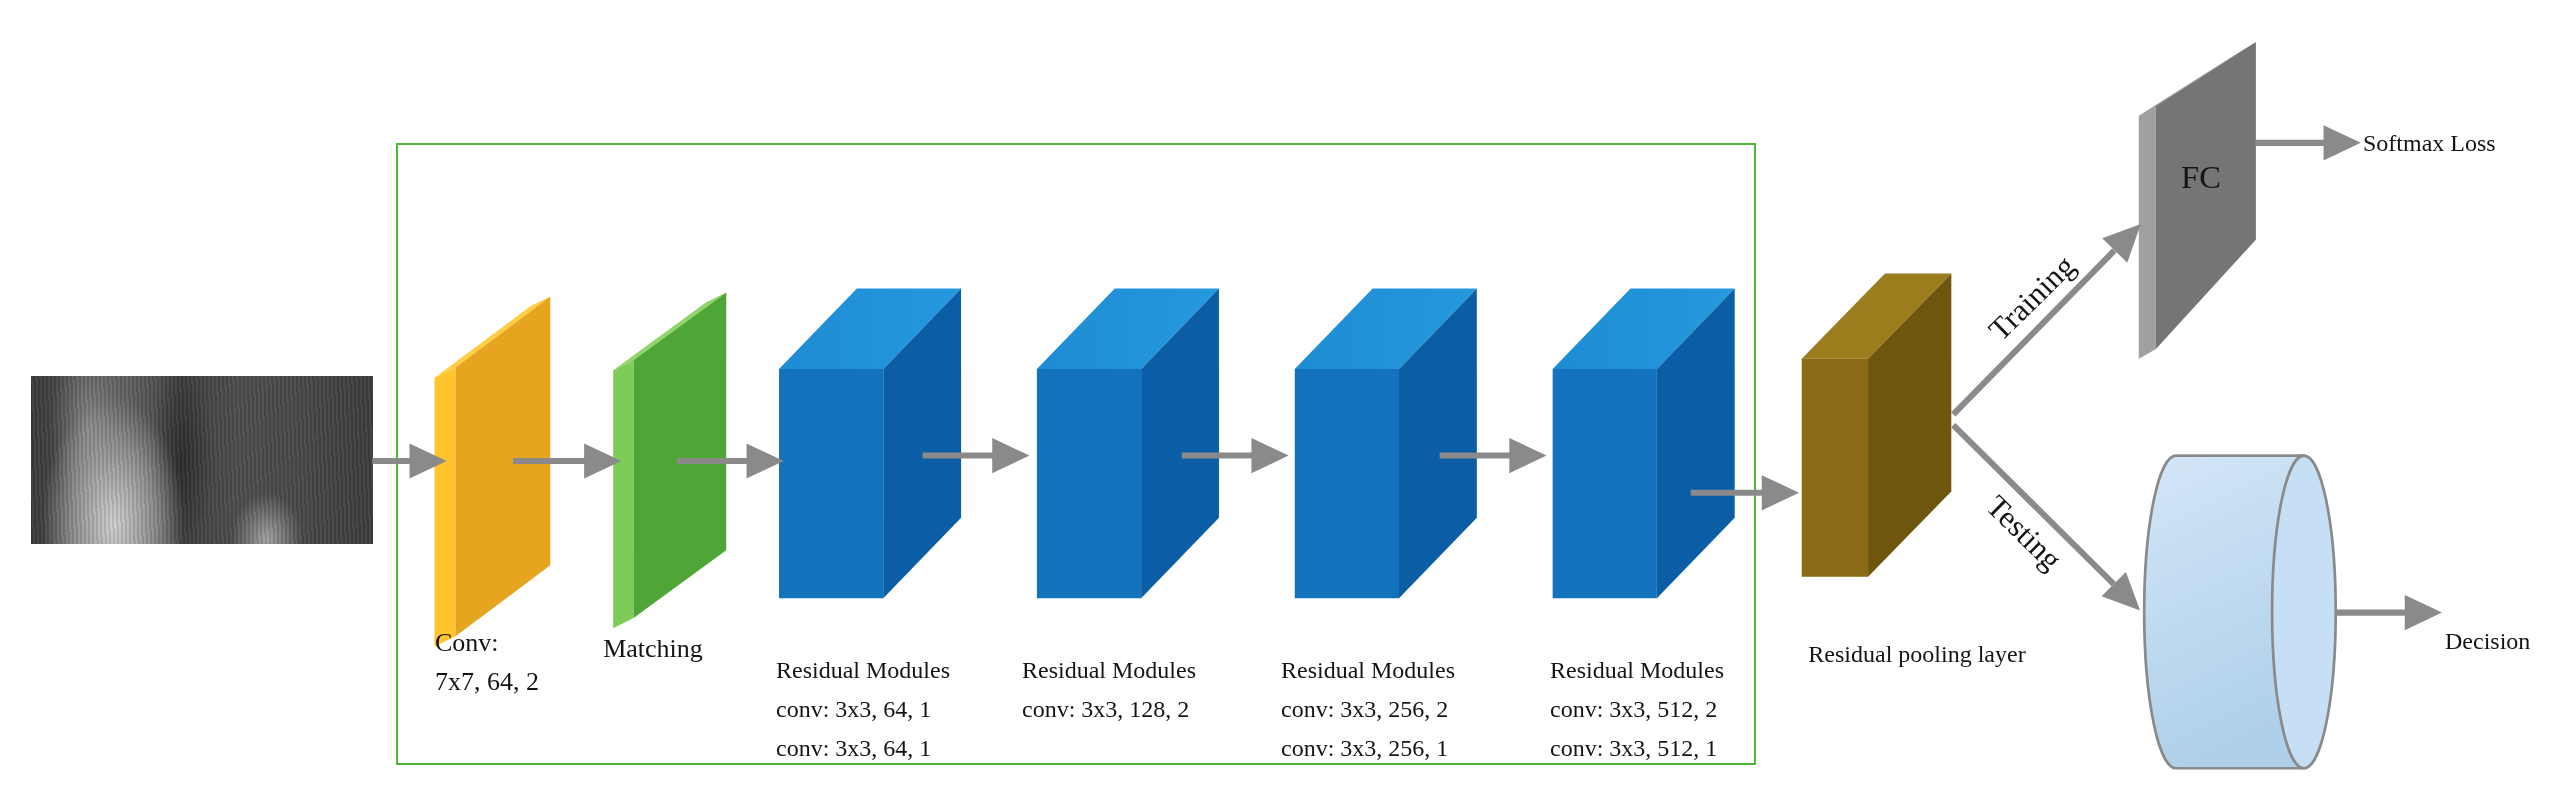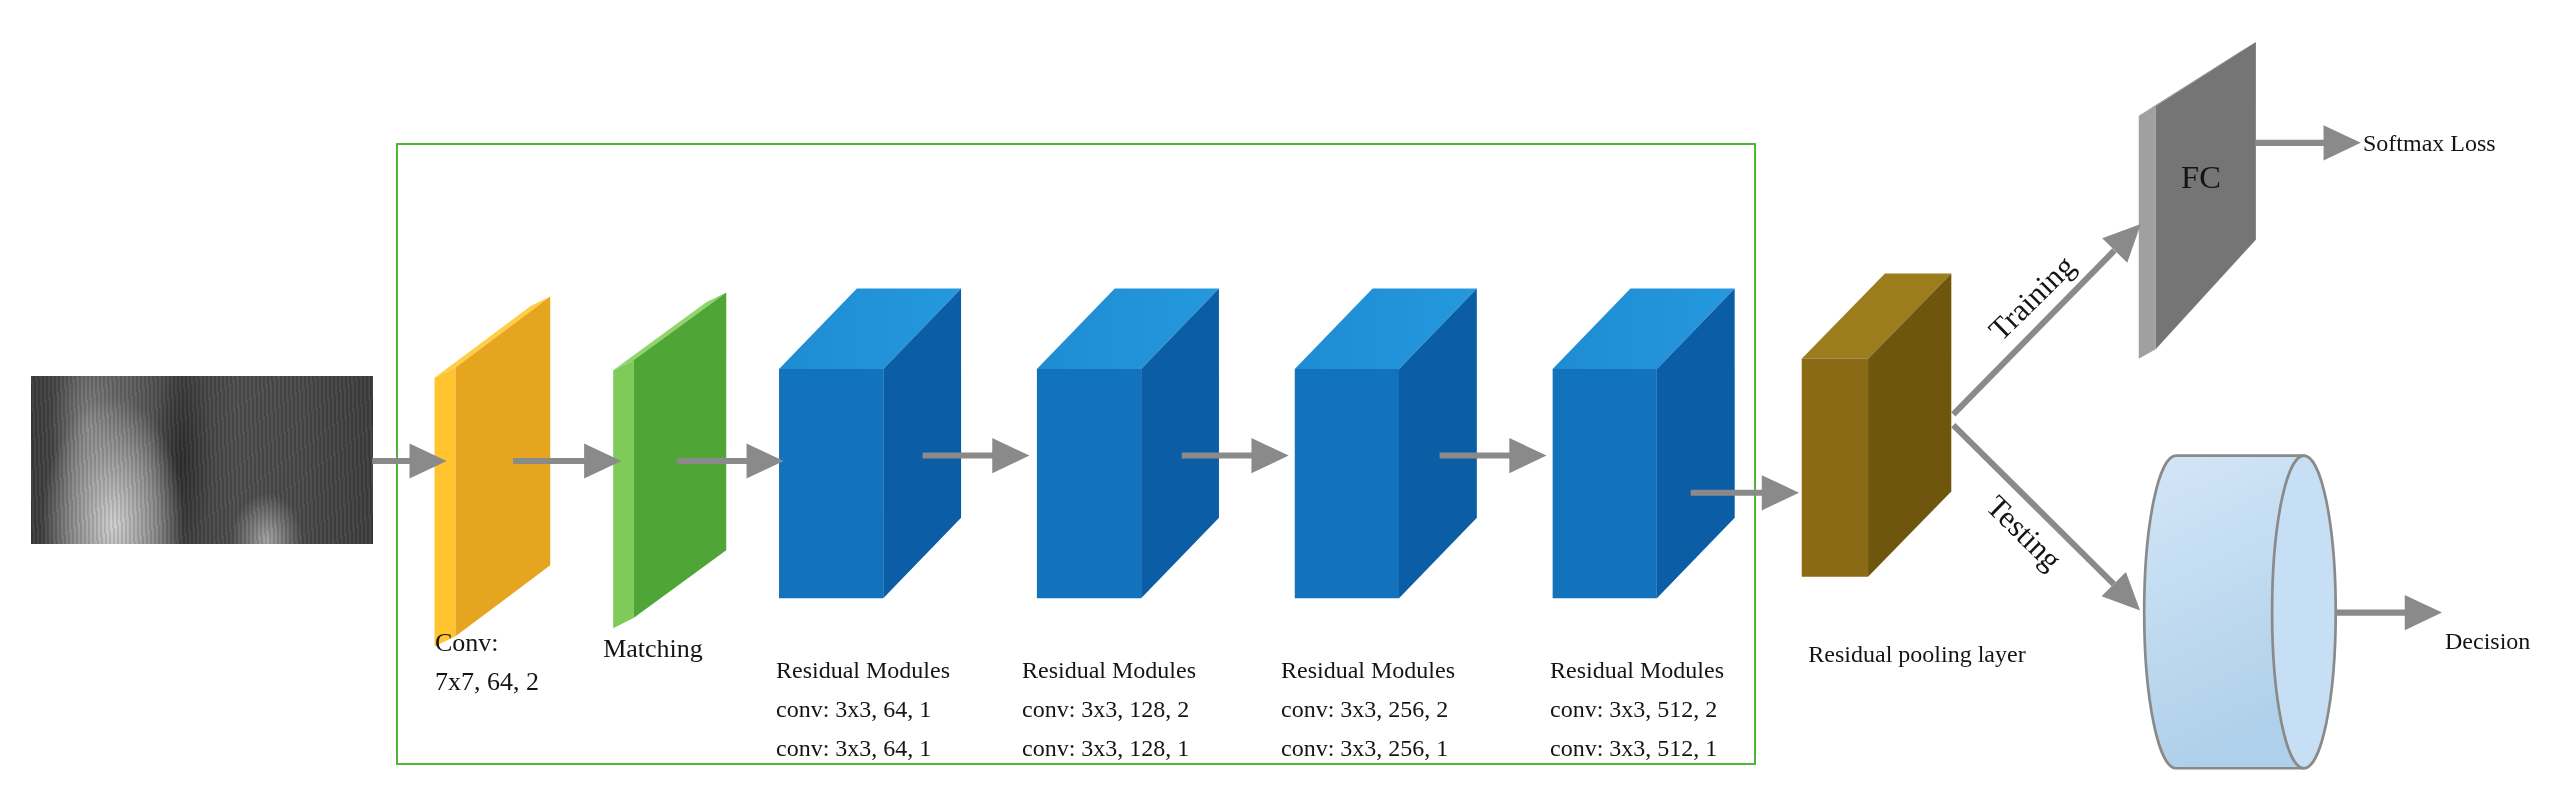--- a/index.html
+++ b/index.html
@@ -167,21 +167,20 @@
   <div class="label conv-lbl centered" style="left:653px; top:629px;">Matching</div>
 
   <div class="label stage centered" style="left:863px; top:651px;">
     <div>Residual Modules</div>
     <div>conv: 3x3, 64, 1</div>
     <div>conv: 3x3, 64, 1</div>
   </div>
   <div class="label stage centered" style="left:1109px; top:651px;">
     <div>Residual Modules</div>
     <div>conv: 3x3, 128, 2</div>
-    <div>conv: 3x3, 128, 1</div>
   </div>
   <div class="label stage centered" style="left:1368px; top:651px;">
     <div>Residual Modules</div>
     <div>conv: 3x3, 256, 2</div>
     <div>conv: 3x3, 256, 1</div>
   </div>
   <div class="label stage centered" style="left:1637px; top:651px;">
     <div>Residual Modules</div>
     <div>conv: 3x3, 512, 2</div>
     <div>conv: 3x3, 512, 1</div>

